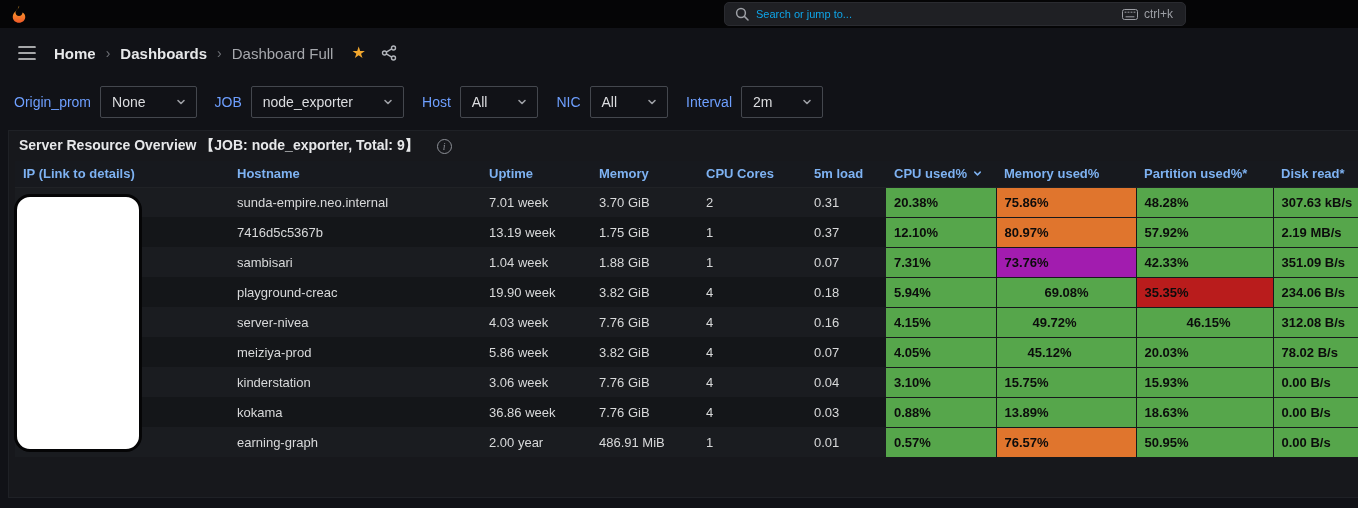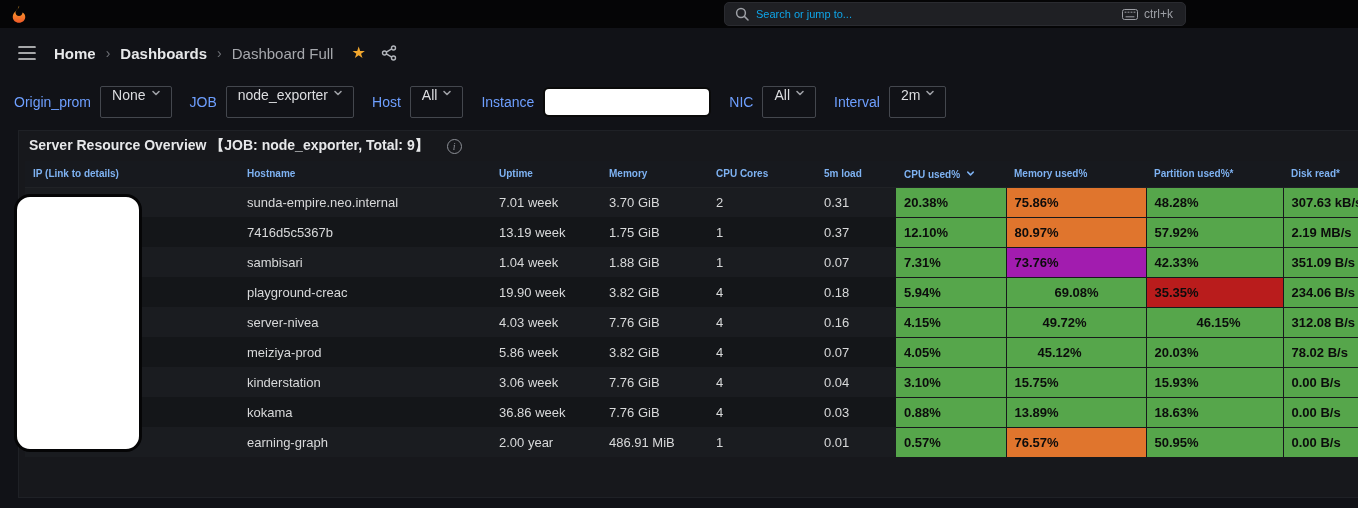--- a/index.html
+++ b/index.html
@@ -30,38 +30,38 @@
   .sep{color:#6e7076;margin:0 10px;font-size:14px}
   .crumb.current{color:#a6a8ad}
   .star{color:var(--star,#f2a72e);margin-left:18px;font-size:16px;cursor:pointer;line-height:1}
   .share{margin-left:15px;display:flex;cursor:pointer}
   
   .filters{display:flex;align-items:center;gap:18px;padding-left:14px;margin-top:8px;height:32px}
   .filter-group{display:flex;align-items:center}
   .filter-label{color:var(--link,#6e9fff);font-size:14px;margin-right:9px;font-weight:500}
   .filter-value{
     height:32px;border:1px solid #44474e;border-radius:2px;background:#111217;
-    display:flex;align-items:flex-start;padding:0 9px 0 11px;font-size:14px;color:#dcdde0;gap:4px;cursor:pointer;
+    display:flex;align-items:center;padding:0 9px 0 11px;font-size:14px;color:#dcdde0;gap:29px;cursor:pointer;
   }
   .redacted-box{width:168px;height:30px;background:#ffffff;border:2px solid #0a0a0a;border-radius:6px}
   
-  .panel{margin:12px 0 0 18px;height:368px;background:#17181c;border:1px solid #1f2126;border-right:none}
+  .panel{margin:12px 0 0 8px;height:368px;background:#17181c;border:1px solid #1f2126;border-right:none}
   .panel-header{height:30px;display:flex;align-items:center;padding:0 10px}
   .panel-title{font-size:14px;font-weight:700;color:#e7e8ea}
   .info{
     width:15px;height:15px;border:1.4px solid #8d9097;border-radius:50%;
     color:#8d9097;font-size:10px;display:flex;align-items:center;justify-content:center;
     font-style:italic;cursor:pointer;margin-left:18px;font-family:"Liberation Serif",serif;
   }
   
   table.grid{border-collapse:collapse;table-layout:fixed;width:1344px;margin-left:6px}
   col.c0{width:214px}col.c1{width:252px}col.c2{width:110px}col.c3{width:107px}col.c4{width:108px}
   col.c5{width:80px}col.c6{width:110px}col.c7{width:140px}col.c8{width:137px}col.c9{width:86px}
   thead th{
-    height:26px;font-size:10px;font-weight:600;color:var(--thead,#7eb2f2);
+    height:26px;font-size:13px;font-weight:600;color:var(--thead,#7eb2f2);
     text-align:left;padding:0 0 0 8px;background:#17191e;white-space:nowrap;cursor:pointer;
     border-bottom:1px solid #202226;
   }
   thead th svg{vertical-align:-1px;margin-left:5px}
   tbody td{height:30px;font-size:13px;padding:0 0 0 8px;color:#d8d9da;white-space:nowrap;overflow:hidden}
   tbody tr:nth-child(odd){background:#1a1c20}
   tbody tr:nth-child(even){background:#141619}
   td.metric{color:#0c0c0c;font-weight:600;border-right:1px solid #17181c;border-bottom:1px solid #17181c}
   td.ipcell{cursor:pointer}
   
@@ -151,24 +151,20 @@
     <div class="filter-group">
       <span class="filter-label">Host</span>
       <div class="filter-value">
         <span>All</span>
         <svg width="12" height="12" viewBox="0 0 12 12" fill="none" stroke="#9d9fa5" stroke-width="1.6" stroke-linecap="round" stroke-linejoin="round">
           <path d="M3 4.5l3 3 3-3"></path>
         </svg>
       </div>
     </div>
     <div class="filter-group">
-      <span class="filter-label">Instance</span>
-      <div class="redacted-box"></div>
-    </div>
-    <div class="filter-group">
       <span class="filter-label">NIC</span>
       <div class="filter-value">
         <span>All</span>
         <svg width="12" height="12" viewBox="0 0 12 12" fill="none" stroke="#9d9fa5" stroke-width="1.6" stroke-linecap="round" stroke-linejoin="round">
           <path d="M3 4.5l3 3 3-3"></path>
         </svg>
       </div>
     </div>
     <div class="filter-group">
       <span class="filter-label">Interval</span>

